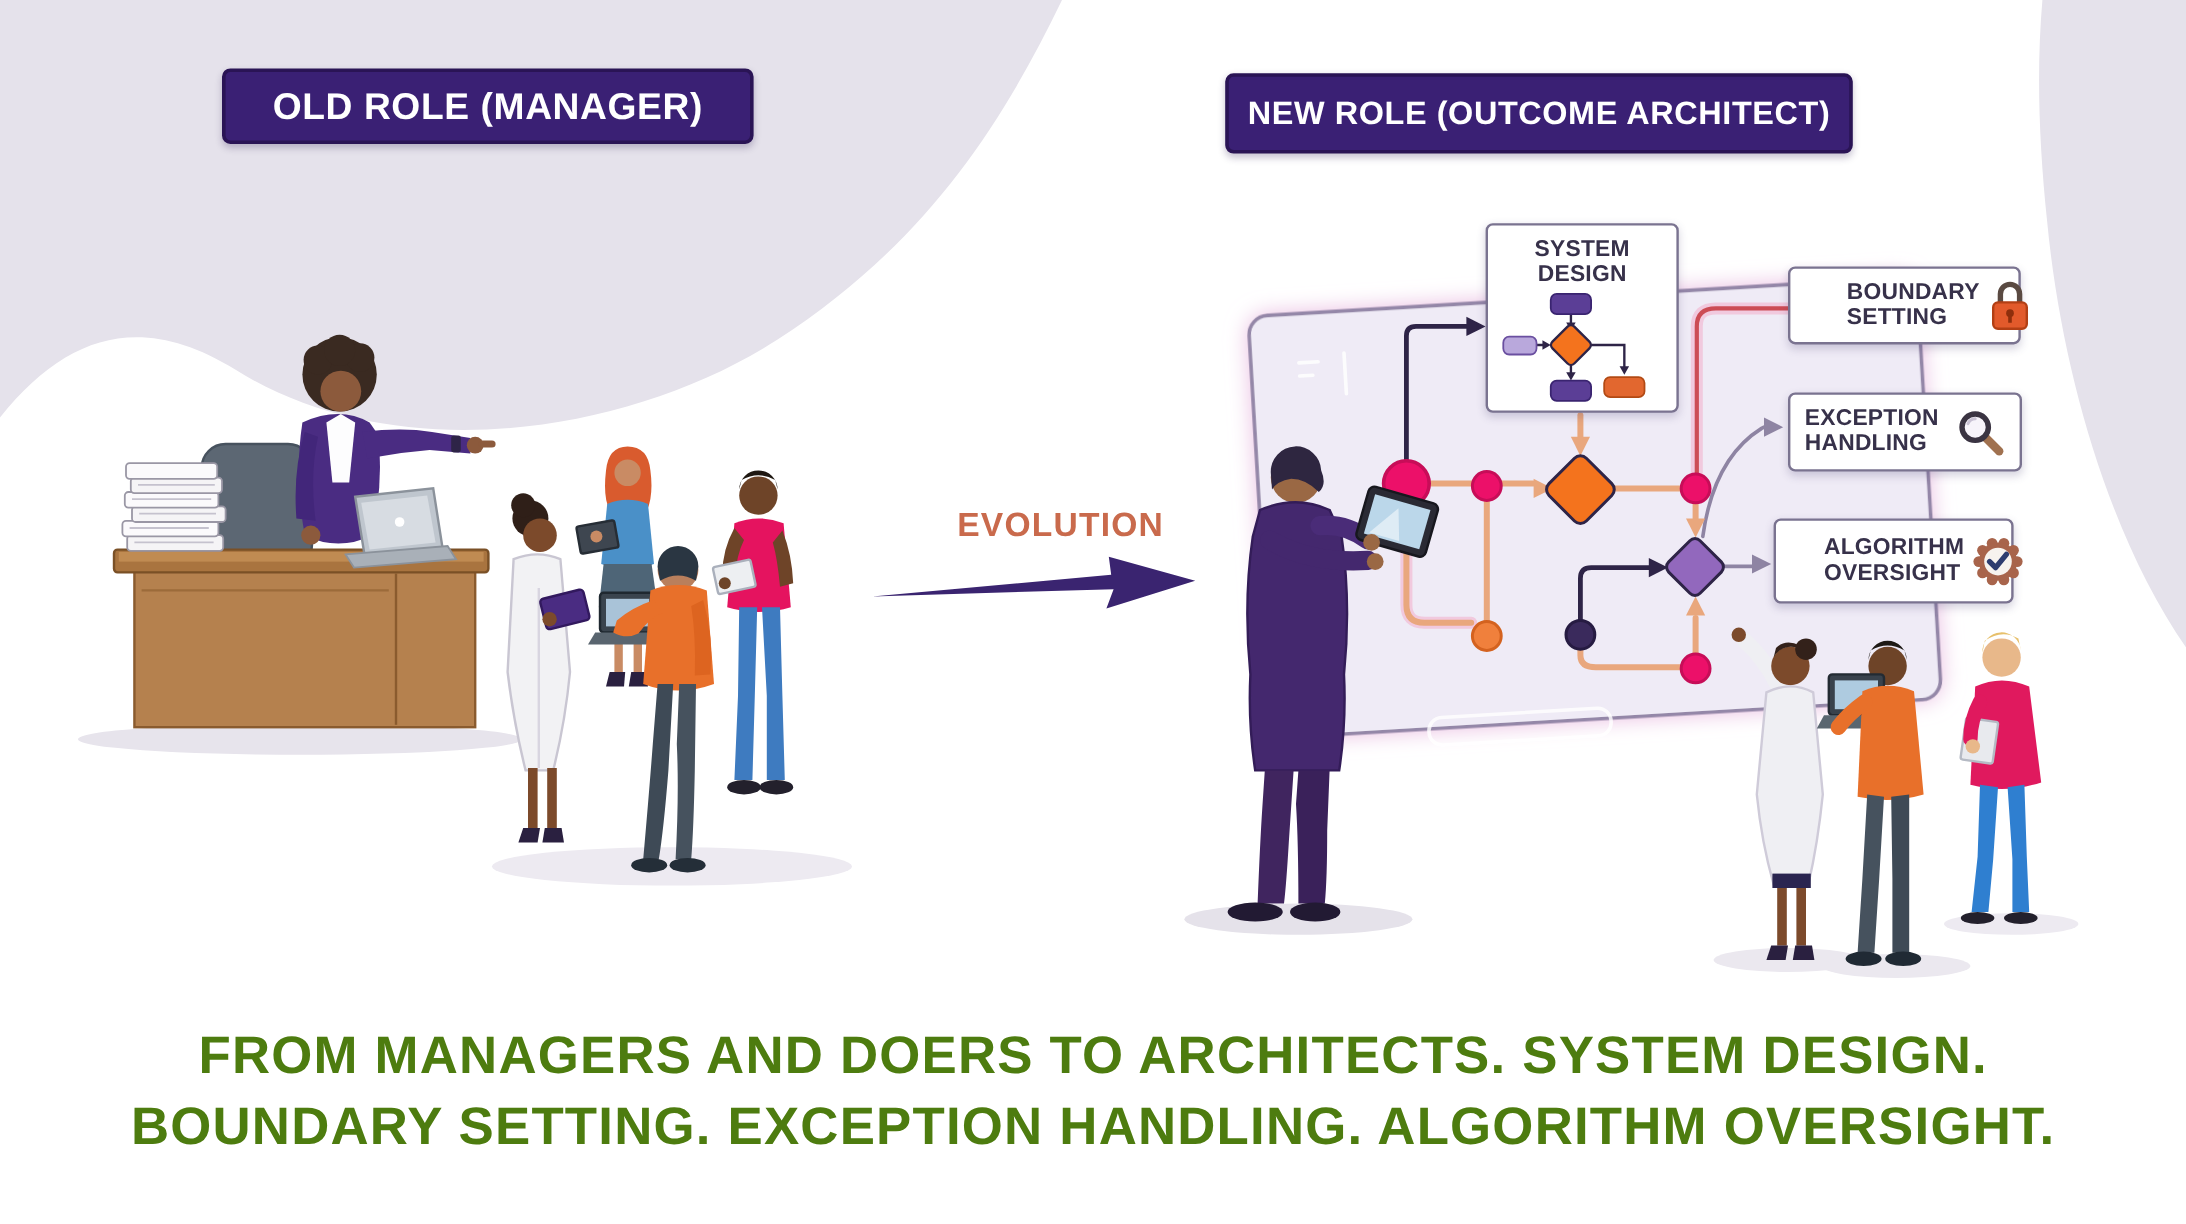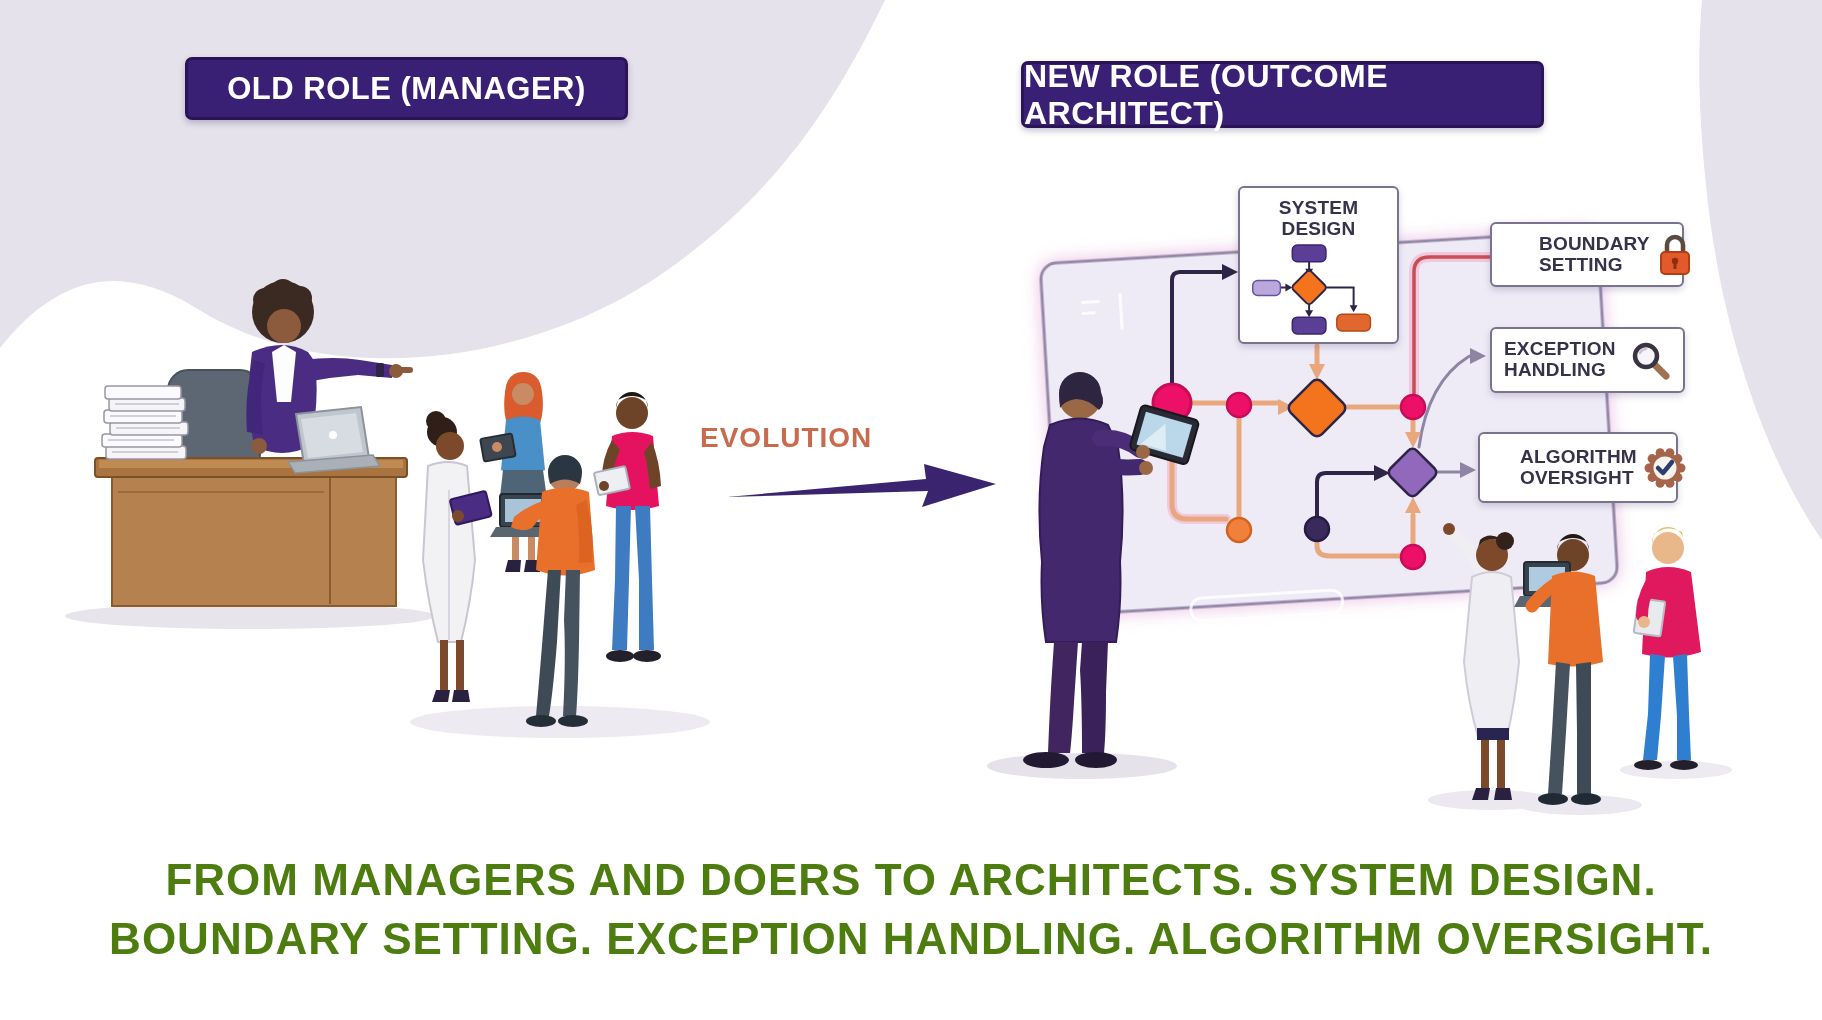--- a/index.html
+++ b/index.html
@@ -8,23 +8,23 @@
     font-family:"Liberation Sans",sans-serif;
   }
   svg.art{position:absolute;left:0;top:0;}
   .badge{
     position:absolute;background:#3A2074;color:#fff;font-weight:bold;
     display:flex;align-items:center;justify-content:center;
     border-radius:7px;border:3px solid #2A1455;letter-spacing:.5px;
     box-shadow:0 3px 6px rgba(40,25,80,.25);
   }
   #old-role-badge{left:185px;top:57px;width:437px;height:57px;font-size:31px;}
-  #new-role-badge{left:1021px;top:61px;width:517px;height:61px;font-size:32px;}
+  #new-role-badge{left:1021px;top:61px;width:517px;height:61px;font-size:27px;}
   #evolution-label{
-    position:absolute;left:700px;top:422px;width:270px;text-align:left;
+    position:absolute;left:700px;top:422px;width:270px;text-align:right;
     color:#C96A4C;font-weight:bold;font-size:28px;letter-spacing:1px;
   }
   .flow-box{
     position:absolute;background:#ffffff;border:2px solid #7A7390;border-radius:6px;
     box-shadow:0 3px 7px rgba(70,60,110,.22);
     display:flex;align-items:center;justify-content:space-between;
     padding:6px 12px;box-sizing:border-box;color:#37314A;font-weight:bold;
     font-size:19px;line-height:1.08;letter-spacing:.2px;
   }
   #system-design-box{

